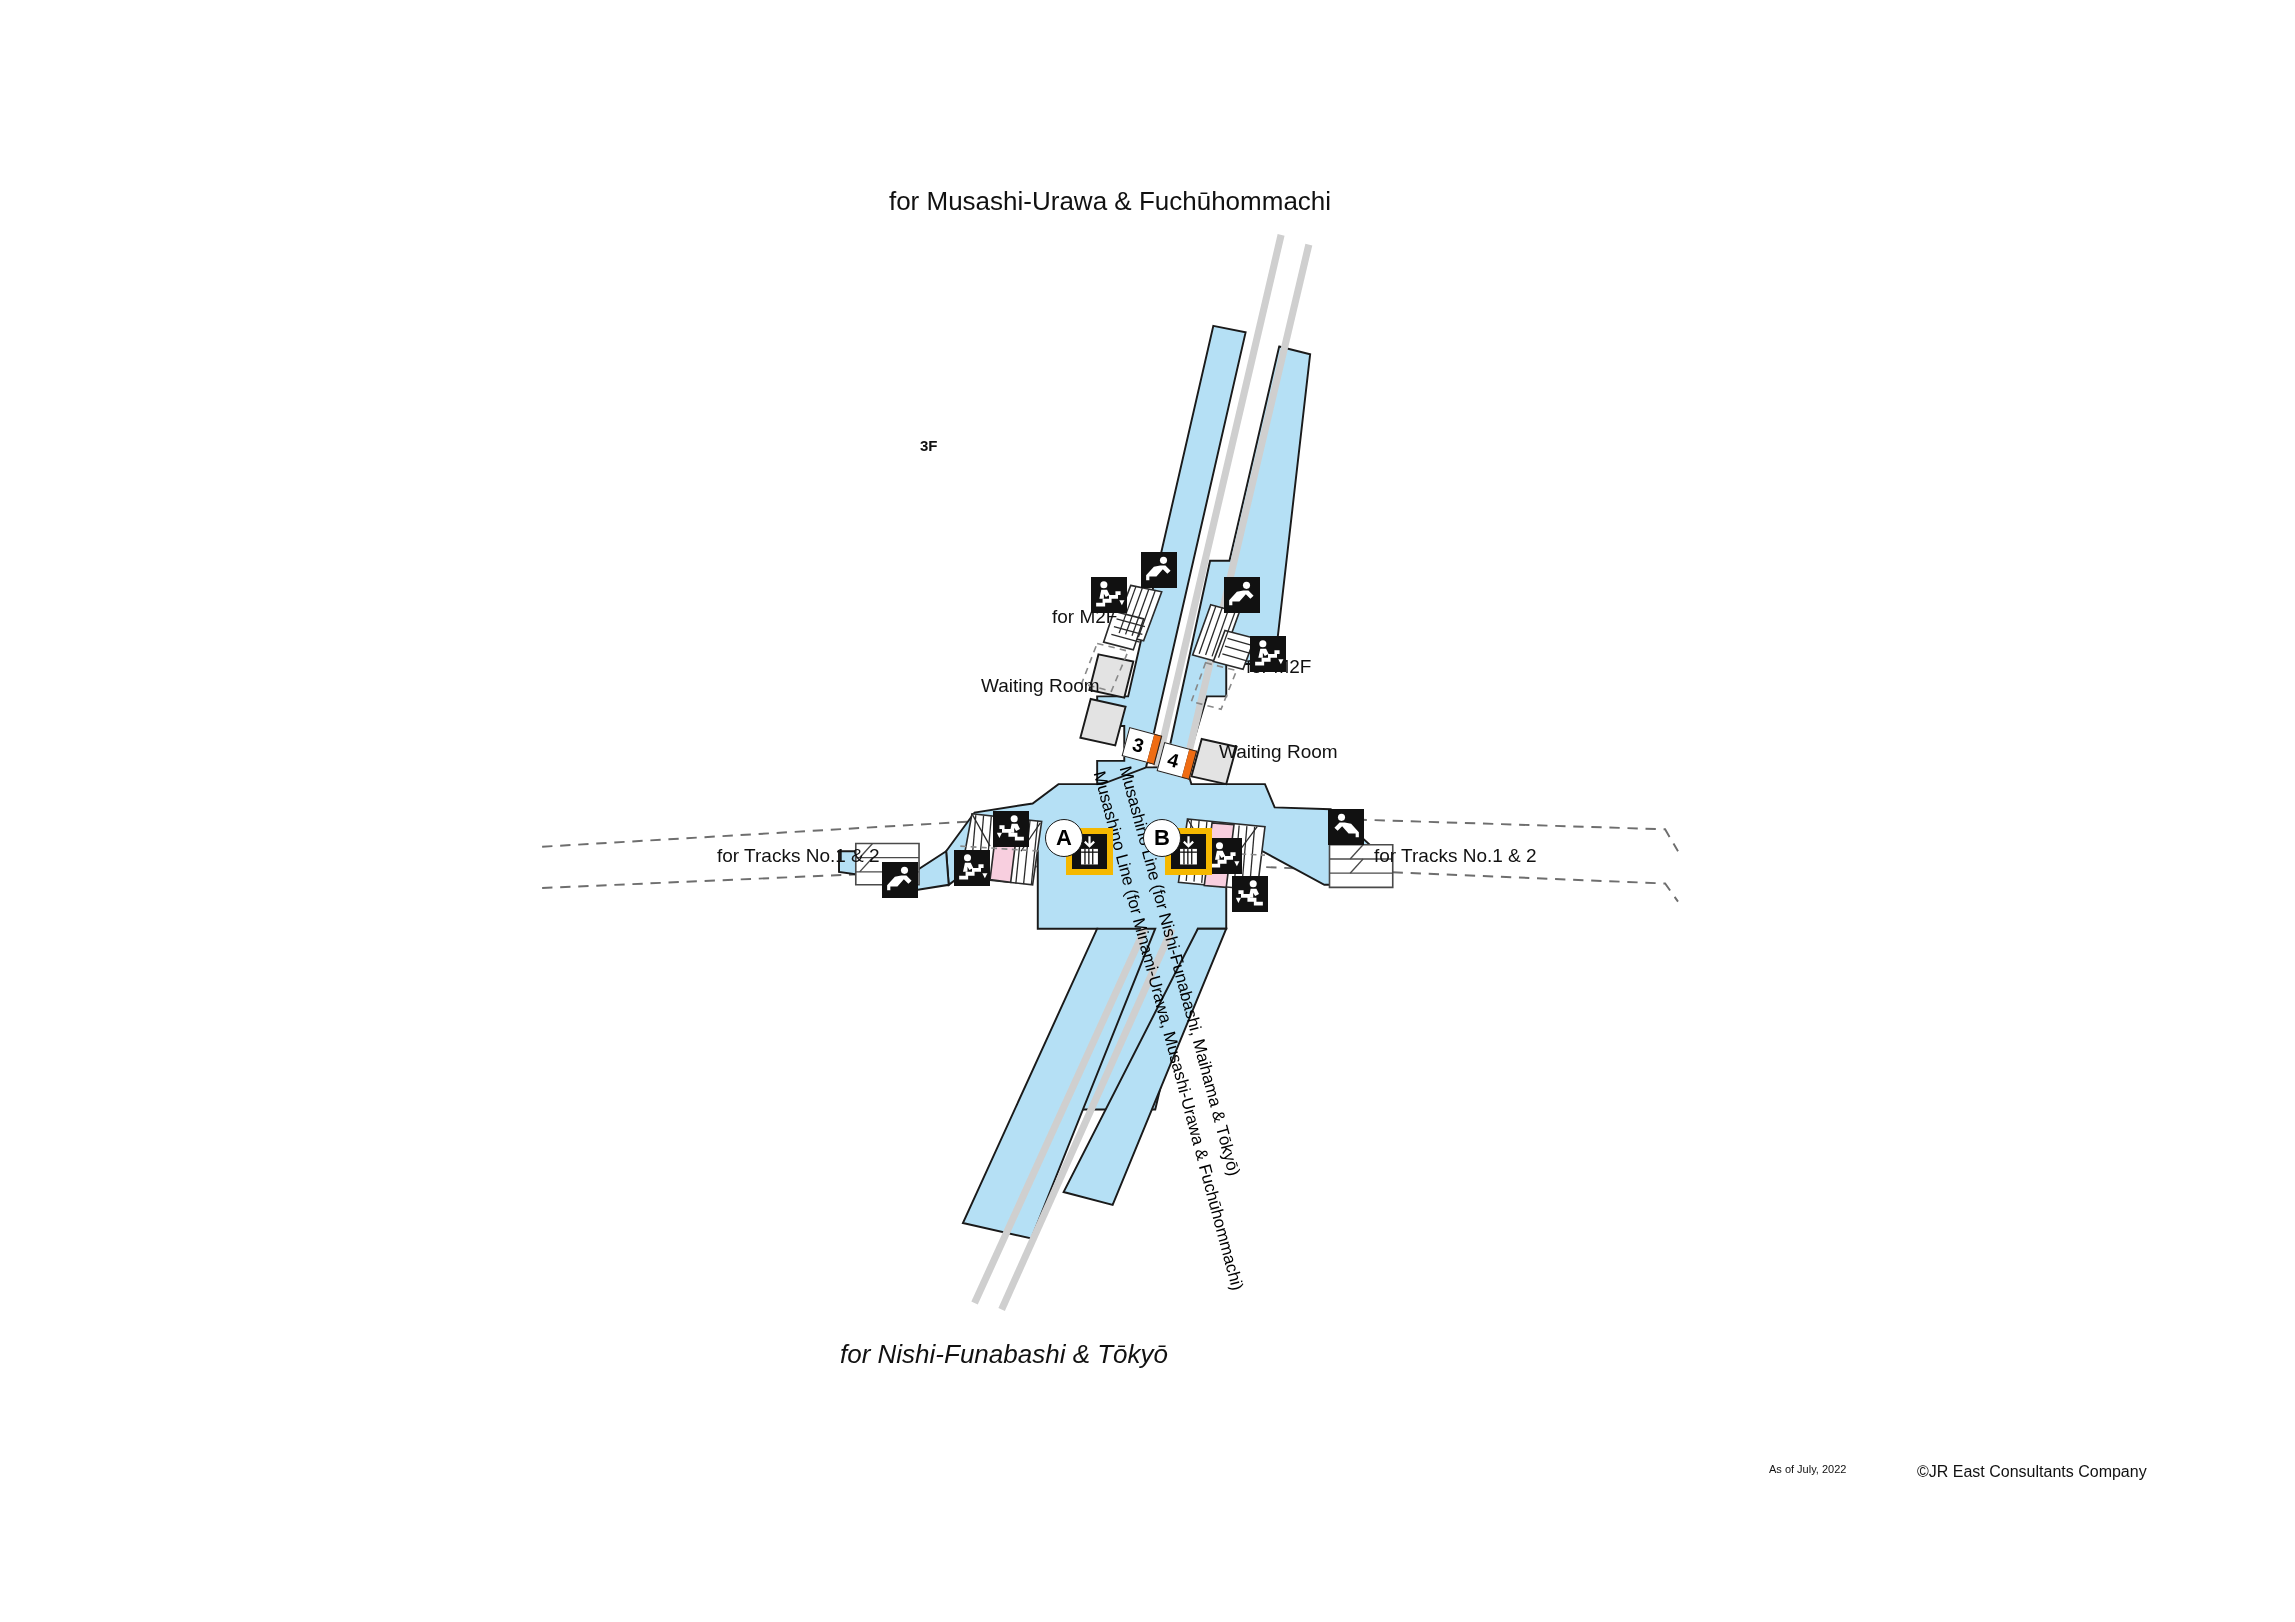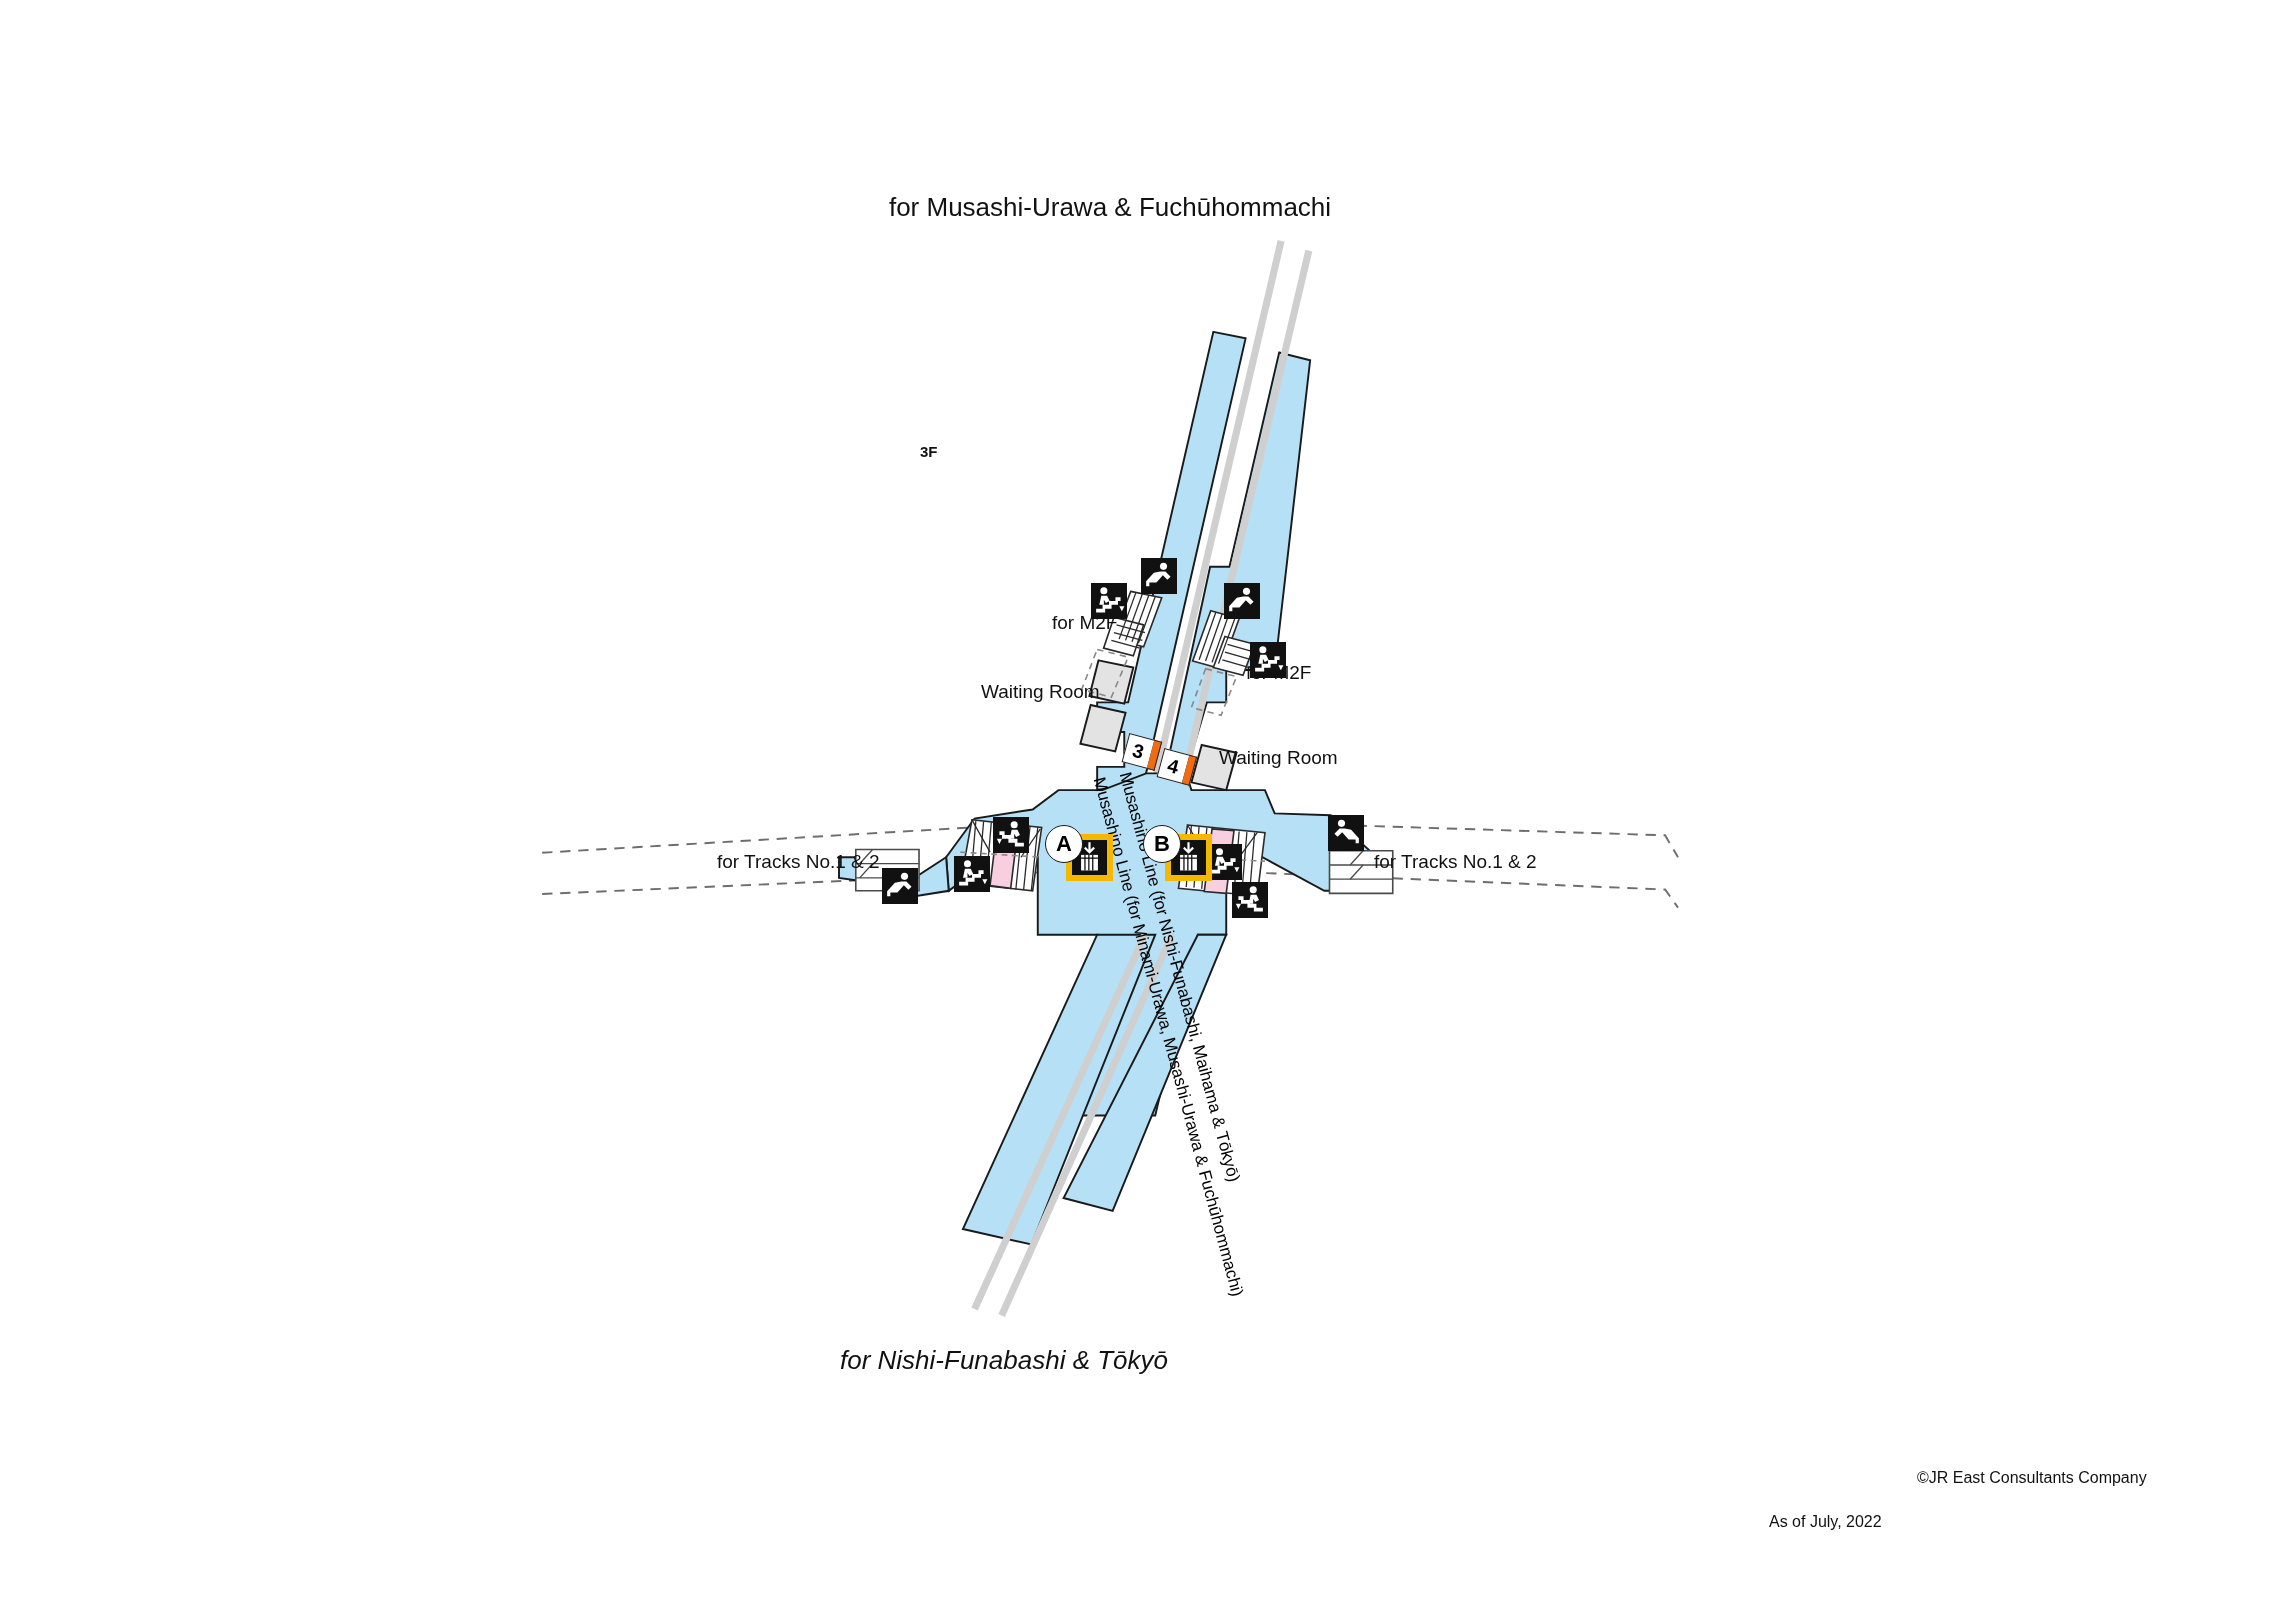--- a/index.html
+++ b/index.html
@@ -1,32 +1,32 @@
 <!DOCTYPE html>
 <html style="font-size:10.3px"><head>
 <meta charset="utf-8">
 <style>
   html,body{margin:0;padding:0;background:#ffffff;}
   body{
     width:2295px;height:1623px;
     font-family:"Liberation Sans","DejaVu Sans",sans-serif;
     color:#000;position:relative;overflow:hidden;
   }
-  #stage{position:absolute;left:0;top:18px;width:2295px;height:1330px;}
+  #stage{position:absolute;left:0;top:12px;width:2295px;height:1330px;}
   .lbl{position:absolute;white-space:nowrap;color:#111;}
   #hdr-top{font-size:26px;left:1110px;top:174px;transform:translateX(-50%);}
   #hdr-bottom{font-size:26px;left:1004px;top:1327px;transform:translateX(-50%);font-style:italic;}
   #floor-tag{font-size:15px;font-weight:700;left:920px;top:425px;}
   #wr-left{font-size:19px;left:981px;top:663px;}
   #wr-right{font-size:19px;left:1219px;top:729px;}
   #m2f-left{font-size:19px;left:1052px;top:594px;}
   #m2f-right{font-size:19px;left:1246px;top:644px;}
   #tracks-left{font-size:19px;left:717px;top:833px;}
   #tracks-right{font-size:19px;left:1374px;top:833px;}
-  #asof{font-size:16px;left:1769px;top:1451px;margin-top:44px;}
+  #asof{font-size:11px;left:1769px;top:1451px;}
   #copy{font-size:16px;left:1917px;top:1451px;}
   .marker-letter{
     position:absolute;width:36px;height:36px;border-radius:50%;
     background:#fff;border:1.6px solid #1a1a1a;
     display:flex;align-items:center;justify-content:center;
     font-size:22px;font-weight:700;line-height:1;z-index:40;
   }
   #mk-A{left:1045px;top:807px;}
   #mk-B{left:1143px;top:807px;}
   .trk-badge{

